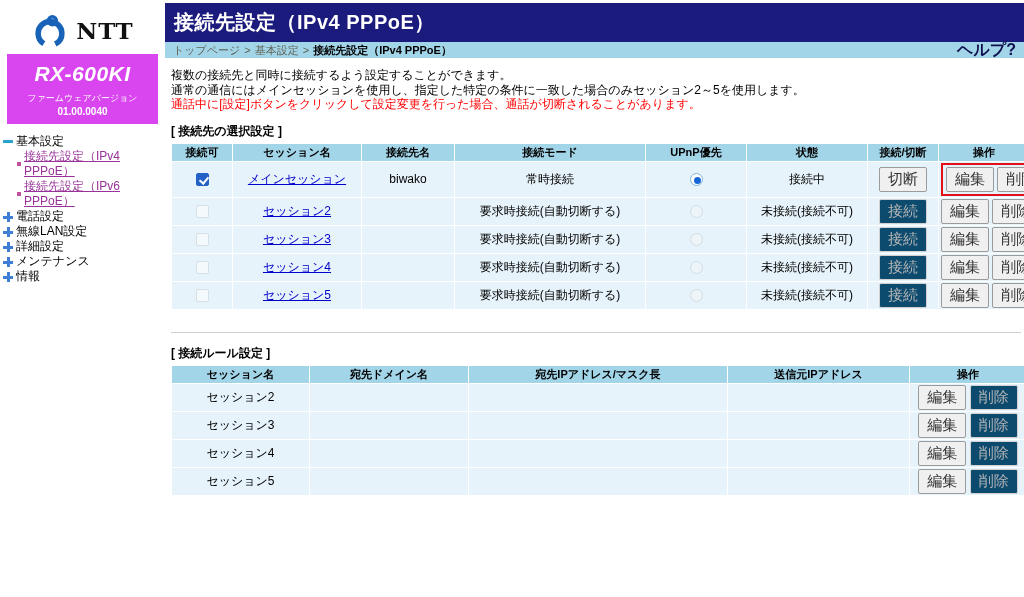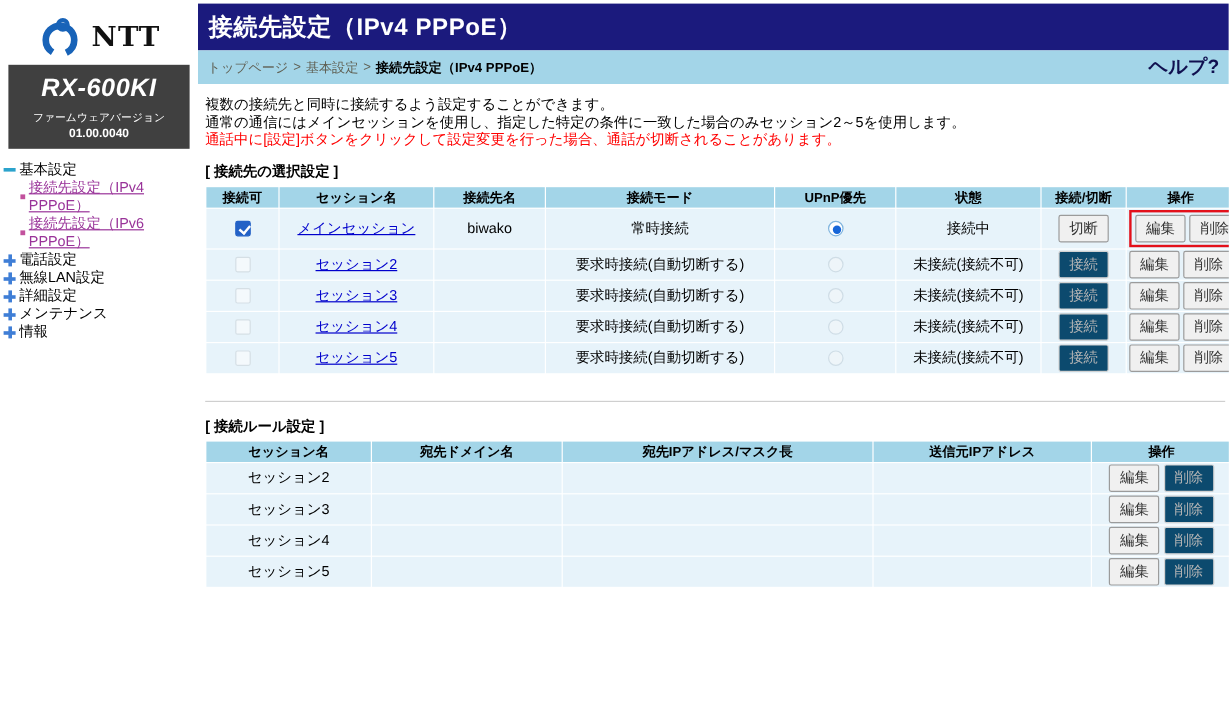--- a/index.html
+++ b/index.html
@@ -16,21 +16,21 @@
   }
   .logo-row {
     display: flex; align-items: center; justify-content: center;
     gap: 7px; padding-top: 9px; height: 52px;
   }
   .logo-text {
     font-family: "DejaVu Serif", "Liberation Serif", serif;
     font-weight: bold; font-size: 23px; letter-spacing: 1px; color: #111;
   }
   .model-box {
-    margin: 2px 7px 0 7px; background: #404040; color: #fff;
+    margin: 2px 7px 0 7px; background: #d946ef; color: #fff;
     text-align: center; padding: 8px 2px 7px 2px;
   }
   .model-name { font-size: 21px; font-weight: bold; font-style: italic; letter-spacing: 0.5px; }
   .fw-label { font-size: 9px; margin-top: 6px; }
   .fw-version { font-size: 10px; font-weight: bold; margin-top: 1px; }
   .menu { margin-top: 10px; padding-left: 3px; font-size: 12px; }
   .menu-item { display: flex; align-items: center; gap: 3px; line-height: 15px; cursor: default; }
   .menu-sub { padding-left: 14px; }
   .icon-minus { display: inline-block; width: 10px; height: 3px; background: #2ba3cc; flex: none; }
   .icon-plus { position: relative; display: inline-block; width: 10px; height: 10px; flex: none; }
@@ -39,21 +39,21 @@
   .icon-bullet { display: inline-block; width: 4px; height: 4px; background: #c2519d; flex: none; }
   .menu a.visited-link { color: #993399; text-decoration: underline; cursor: pointer; }
   
   .main { margin-left: 165px; }
   .title-band {
     margin-top: 3px; height: 39px; background: #1b1a7d;
     display: flex; align-items: center; padding-left: 9px;
   }
   .title-band h1 { color: #fff; font-size: 20px; font-weight: bold; letter-spacing: 0.5px; }
   .crumb-bar {
-    height: 28px; background: #a3d5e8; display: flex; align-items: center;
+    height: 16px; background: #a3d5e8; display: flex; align-items: center;
     font-size: 11px; padding: 0 8px;
   }
   .crumb-muted { color: #5f5f52; cursor: pointer; }
   .crumb-sep { color: #5f5f52; margin: 0 4px; }
   .crumb-current { color: #000; font-weight: bold; }
   .help-link { margin-left: auto; font-weight: bold; color: #10104f; font-size: 16px; cursor: pointer; }
   .content { padding: 10px 4px 0 6px; }
   .intro { font-size: 12px; line-height: 14.5px; }
   .warning { color: #ff0000; }
   .section-title { font-size: 12px; font-weight: bold; margin: 11px 0 3px 0; }
@@ -65,21 +65,21 @@
   
   .cb { position: relative; display: inline-block; width: 13px; height: 13px; border: 1px solid #b9c7cf; background: #fbfdfe; border-radius: 2px; vertical-align: middle; }
   .cb.checked { background: #2361c6; border-color: #2361c6; }
   .cb.checked::after { content: ""; position: absolute; left: 4px; top: 1px; width: 4px; height: 7px; border: solid #fff; border-width: 0 2px 2px 0; transform: rotate(40deg); }
   .cb.dis { border-color: #d5dfe5; background: #f4f9fc; }
   .rd { position: relative; display: inline-block; width: 13px; height: 13px; border: 1px solid #7fb4de; border-radius: 50%; background: #fff; vertical-align: middle; }
   .rd.sel::after { content: ""; position: absolute; left: 3px; top: 3px; width: 7px; height: 7px; border-radius: 50%; background: #1766d8; }
   .rd.dis { border-color: #cfdde6; background: #eef5f9; }
   .btn {
     font-family: "Liberation Sans", "DejaVu Sans", sans-serif;
-    font-size: 12px; color: #333; padding: 2px 8px;
+    font-size: 15px; color: #333; padding: 2px 8px;
     background: #f0f0f0; border: 1px solid #9b9b9b; border-radius: 2px; cursor: pointer;
   }
   .btn.dis { color: #b5b5b5; border-color: #d2d2d2; background: #0c4a6e; cursor: default; }
   .hl { display: inline-block; border: 2px solid #e3101a; padding: 2px 3px; white-space: nowrap; }
   .ops { white-space: nowrap; }
   .submit-row { margin: 7px 0 0 0; }
   .rule-hr { border: none; border-top: 1px solid #cfcfcf; width: 850px; margin: 22px 0 12px 0; }
 </style>
 </head>
 <body>

